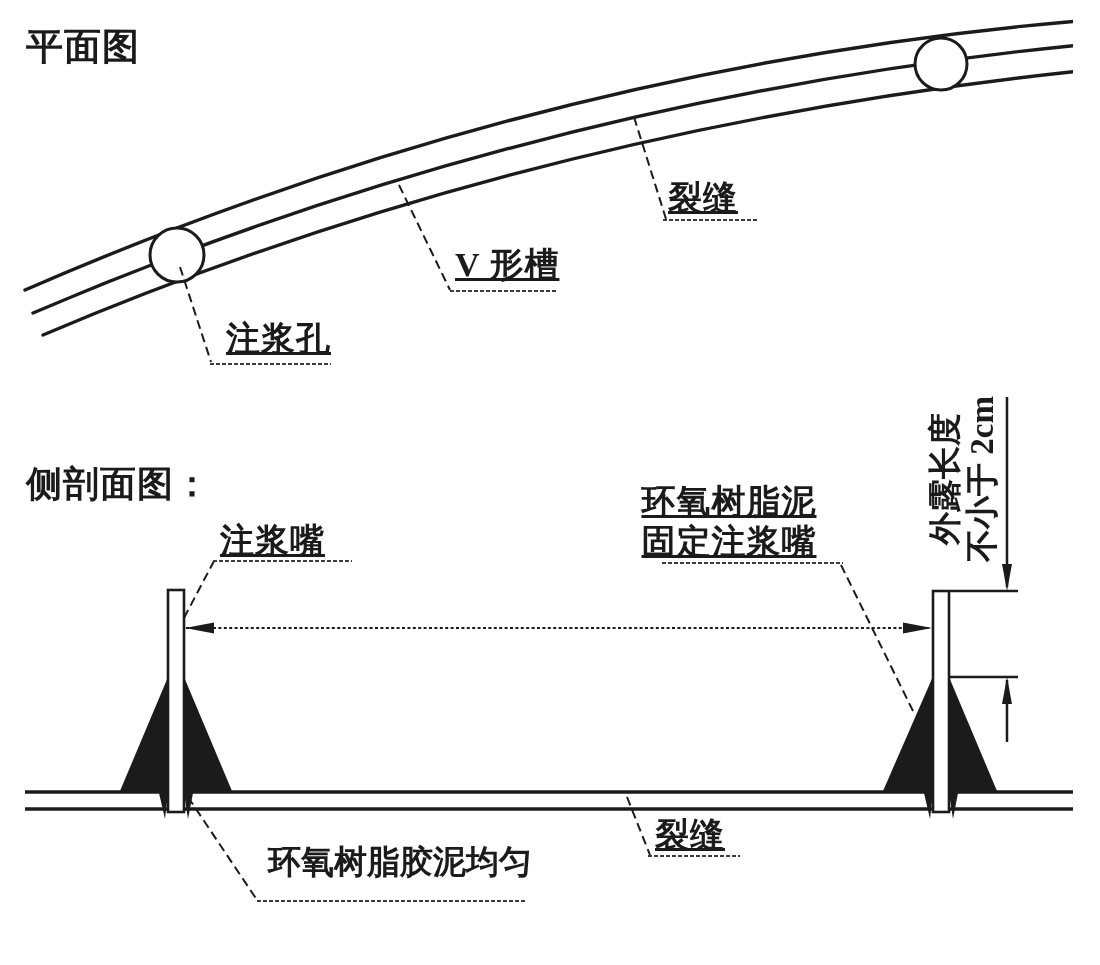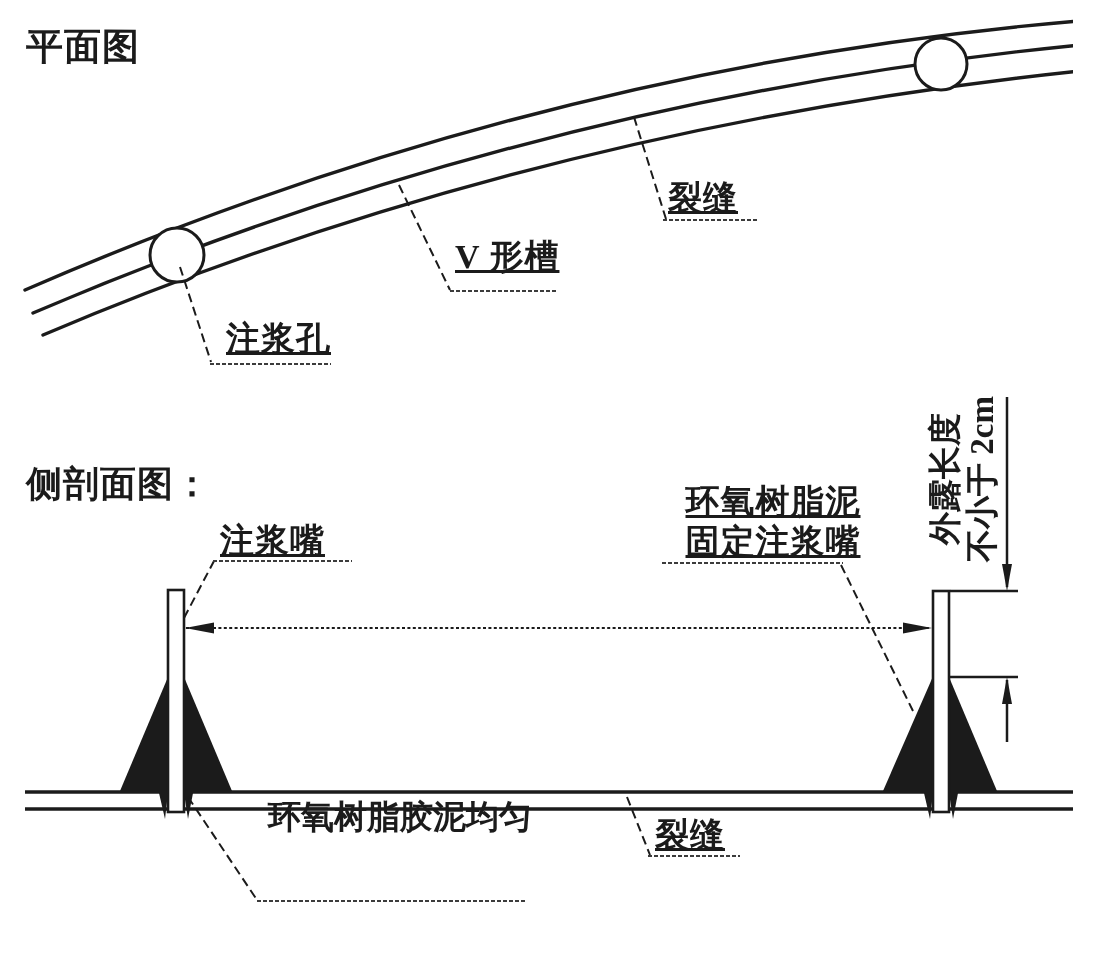--- a/index.html
+++ b/index.html
@@ -103,38 +103,38 @@
       <path d="M662,563 L843,563"></path>
       <path d="M257,901 L527,901"></path>
       <path d="M648,856 L740,856"></path>
     </g>
   </svg>
 
   <div class="lbl title-lbl" style="left:26px;top:28px;">平面图</div>
 
   <div class="lbl anno" style="left:668px;top:181px;">裂缝</div>
 
-  <div class="lbl anno" style="left:455px;top:240px;">V 形槽</div>
+  <div class="lbl anno" style="left:455px;top:248px;">V 形槽</div>
 
   <div class="lbl anno" style="left:226px;top:322px;">注浆孔</div>
 
   <div class="lbl title-lbl" style="left:26px;top:466px;font-size:36px;">侧剖面图：</div>
 
   <div class="lbl anno" style="left:220px;top:524px;">注浆嘴</div>
 
 
-  <div class="lbl anno two-line" style="left:684px;top:482px;width:178px;">
+  <div class="lbl anno two-line" style="left:640px;top:482px;width:178px;">
     <div>环氧树脂泥</div>
     <div>固定注浆嘴</div>
   </div>
 
   <div class="rotated">
     <div>外露长度</div>
     <div>不小于 2cm</div>
   </div>
 
-  <div class="lbl anno-sm" style="left:268px;top:797px;line-height:40px;text-align:right;">
+  <div class="lbl anno-sm" style="left:268px;top:842px;line-height:40px;text-align:right;">
     <div>环氧树脂胶泥均匀</div>
   </div>
 
   <div class="lbl anno" style="left:655px;top:818px;">裂缝</div>
 
 </div>
 
 </body></html>

